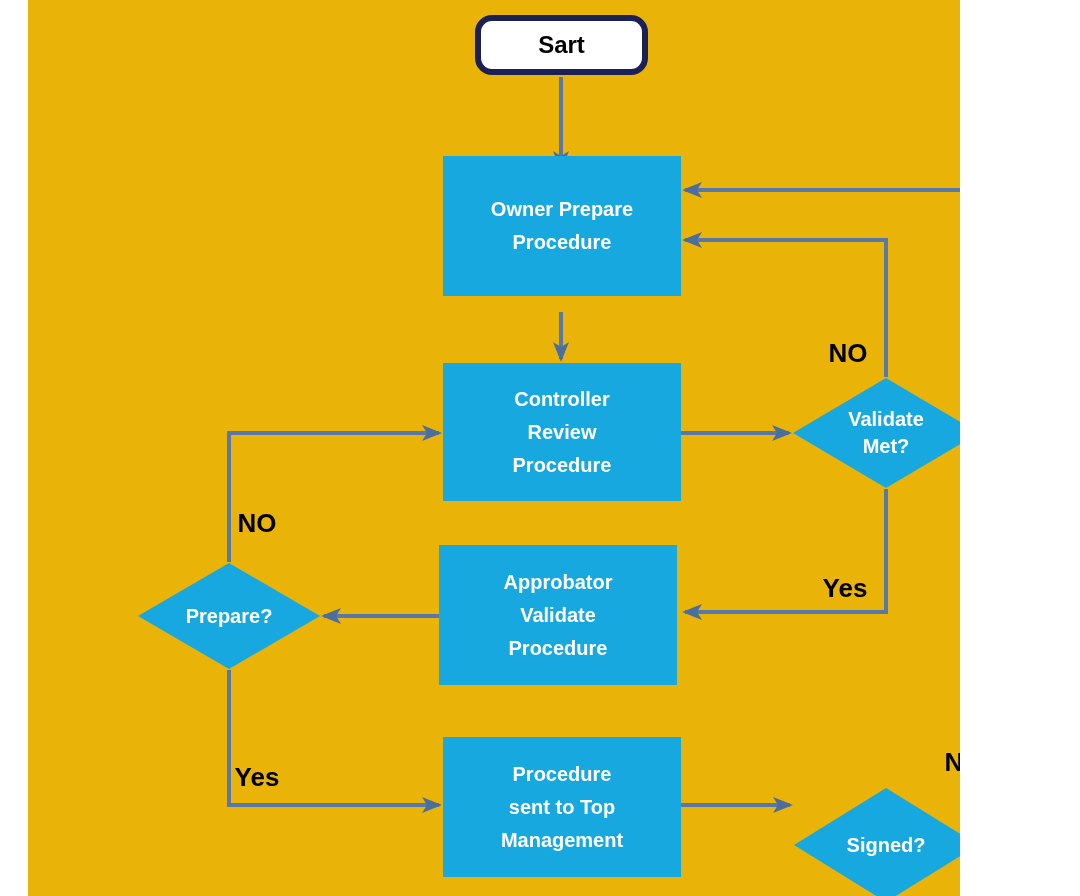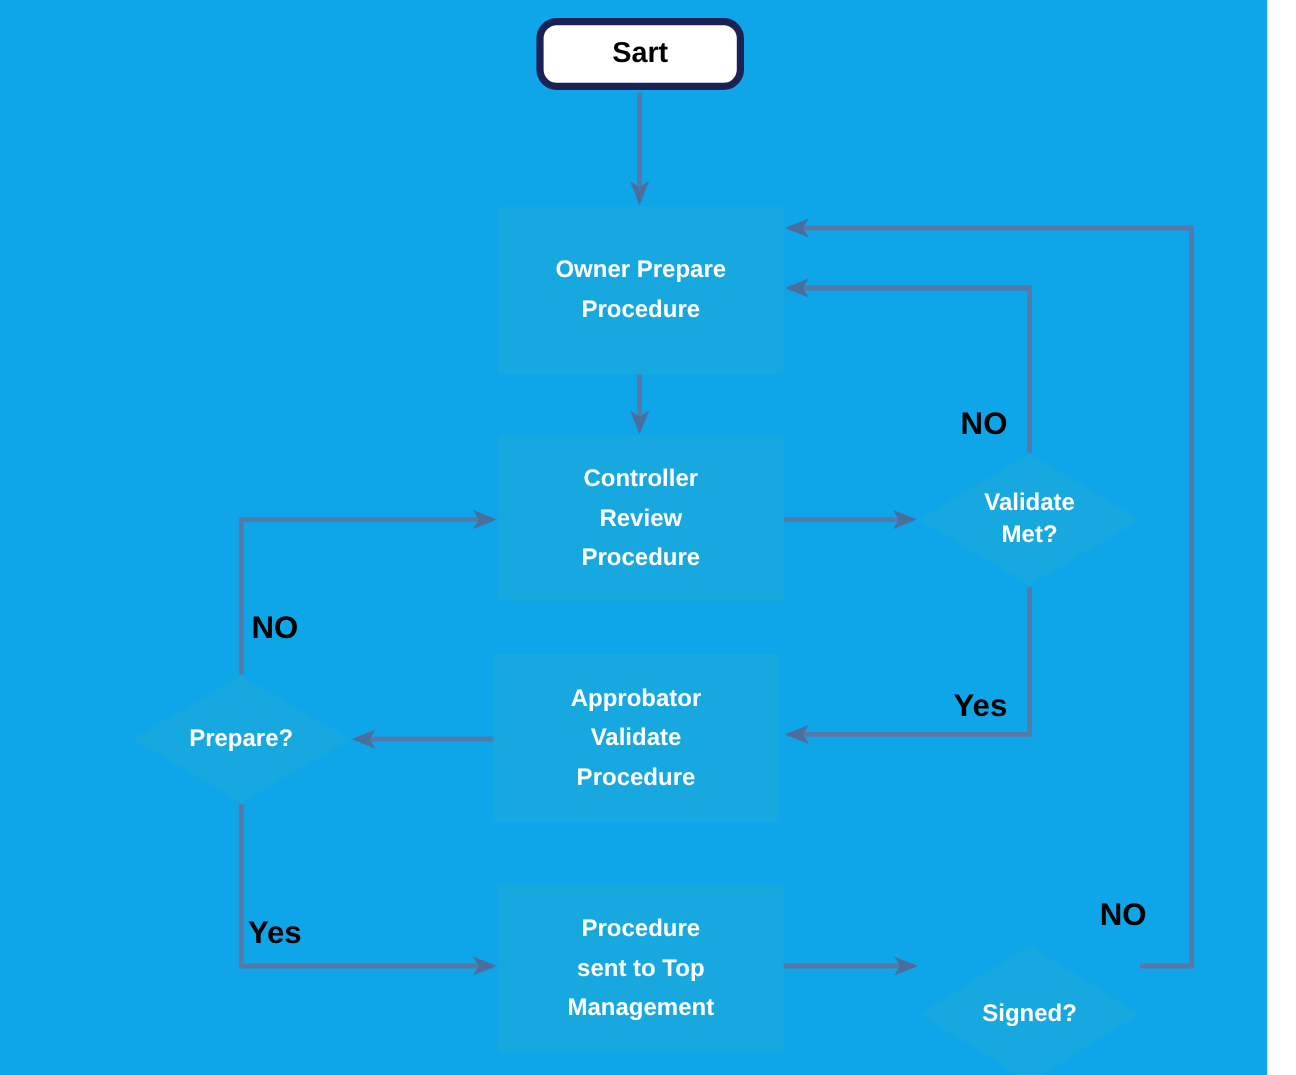--- a/index.html
+++ b/index.html
@@ -3,24 +3,25 @@
 <meta charset="utf-8">
 <style>
   html, body {
     margin: 0;
     padding: 0;
     background: #ffffff;
     font-family: "Liberation Sans", "DejaVu Sans", sans-serif;
   }
   .canvas {
     position: relative;
-    width: 1056px;
+    width: 932px;
     height: 896px;
-    background: #0ea5e9;
+    background: #eab308;
     overflow: hidden;
+    margin-left: 28px;
   }
   .connectors {
     position: absolute;
     left: 0;
     top: 0;
     width: 1080px;
     height: 896px;
     pointer-events: none;
   }
   .edge {
@@ -94,21 +95,21 @@
     <polyline class="edge" points="201,562 201,433 411,433" marker-end="url(#arrow)"></polyline>
     <polyline class="edge" points="201,670 201,805 411,805" marker-end="url(#arrow)"></polyline>
     <polyline class="edge" points="653,805 762,805" marker-end="url(#arrow)"></polyline>
     <polyline class="edge" points="950,805 993,805 993,190 657,190" marker-end="url(#arrow)"></polyline>
   </svg>
 
   <div class="node terminator" style="left:447px; top:15px; width:173px; height:60px;">
     <span>Sart</span>
   </div>
 
-  <div class="node process" style="left:415px; top:172px; width:238px; height:140px;">
+  <div class="node process" style="left:415px; top:156px; width:238px; height:140px;">
     <span>Owner Prepare
 Procedure</span>
   </div>
 
   <div class="node process" style="left:415px; top:363px; width:238px; height:138px;">
     <span>Controller
 Review
 Procedure</span>
   </div>
 

